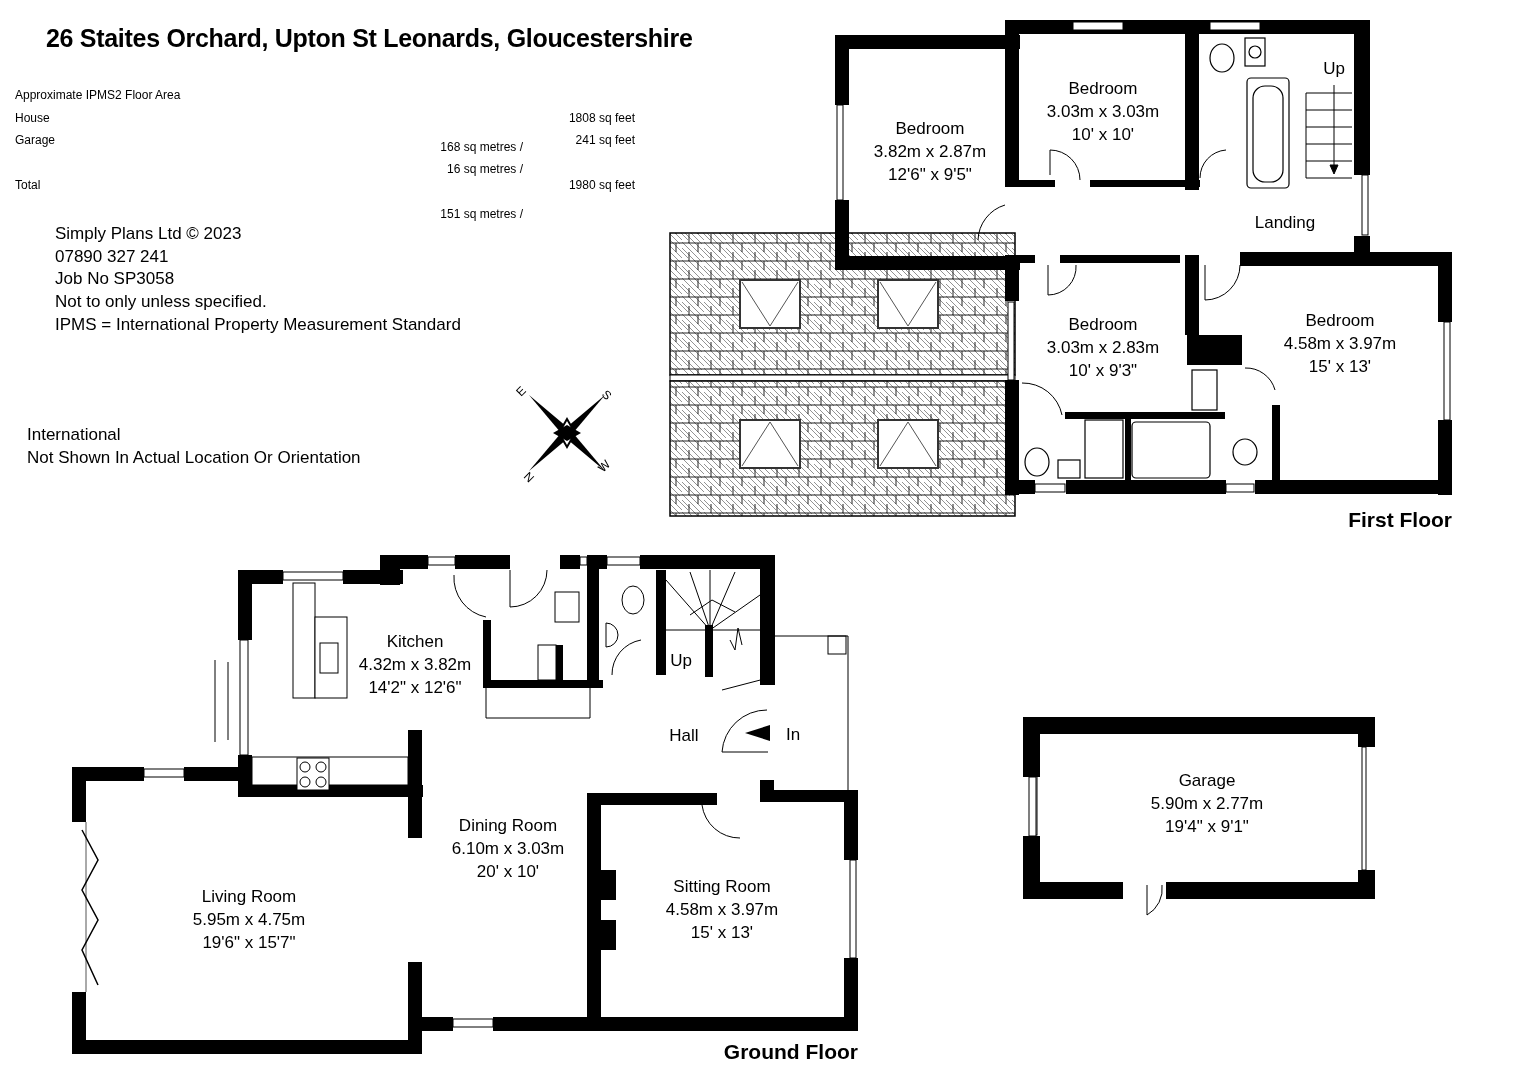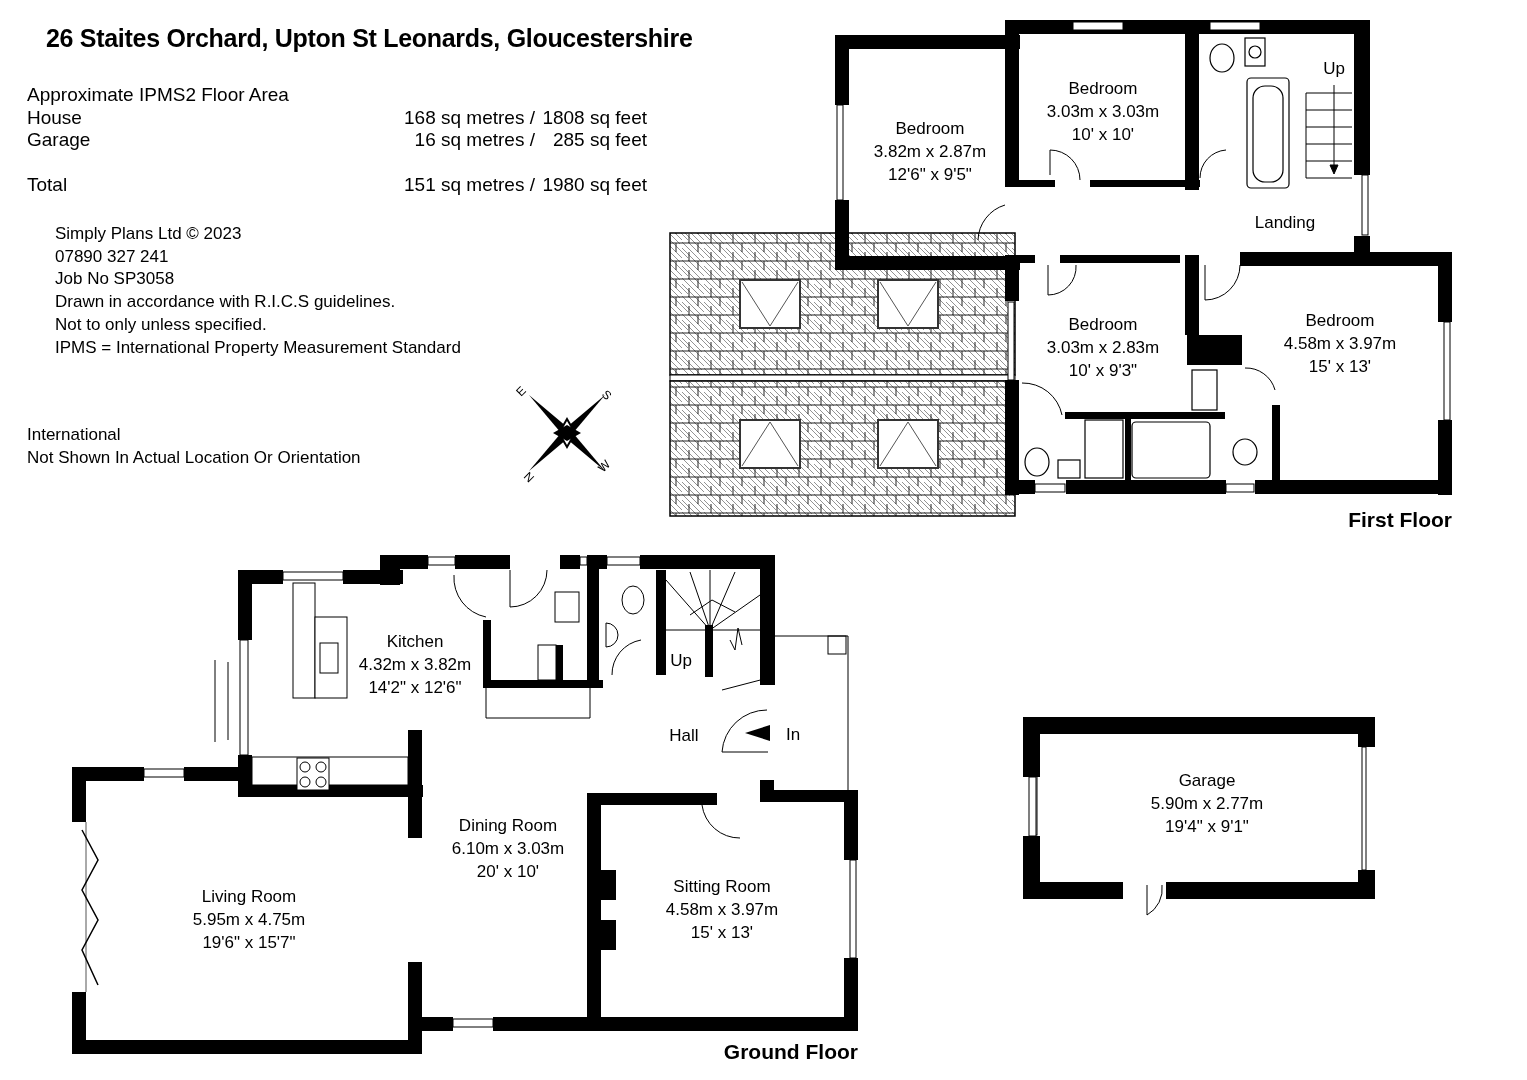--- a/index.html
+++ b/index.html
@@ -1,22 +1,22 @@
 <!DOCTYPE html>
 <html><head>
 <meta charset="utf-8">
 <style>
   html,body{margin:0;padding:0;background:#fff;}
   body{width:1527px;height:1080px;position:relative;overflow:hidden;font-family:"Liberation Sans",sans-serif;color:#000;}
   .title{position:absolute;left:18px;top:24px;font-size:25px;font-weight:bold;letter-spacing:-0.3px;margin-left:28px;}
   .info{position:absolute;left:27px;font-size:17px;line-height:22.7px;}
-  .area-table{position:absolute;left:27px;top:84px;font-size:19px;line-height:22.5px;}
+  .area-table{position:absolute;left:15px;top:84px;font-size:12px;line-height:22.5px;}
   .area-row{position:relative;height:22.5px;width:620px;}
   .area-row .lbl{position:absolute;left:0;}
-  .area-row .m{position:absolute;right:112px;text-align:right;white-space:pre;}
+  .area-row .m{position:absolute;right:112px;text-align:right;white-space:pre;margin-top:29px;}
   .area-row .f{position:absolute;right:0;text-align:center;white-space:pre;}
   .notes{top:223px;margin-left:28px;}
   .outb{top:424px;}
   svg{position:absolute;left:0;top:0;}
   .rl{font-family:"Liberation Sans",sans-serif;font-size:17px;text-anchor:middle;fill:#000;}
   .fl{font-family:"Liberation Sans",sans-serif;font-size:21px;font-weight:bold;fill:#000;}
   .compass-l{font-family:"Liberation Sans",sans-serif;font-size:12px;fill:#000;}
 </style>
 </head>
 <body>
@@ -28,35 +28,34 @@
       <span class="lbl">Approximate IPMS2 Floor Area</span>
     </div>
   <div class="area-row">
     <span class="lbl">House</span>
     <span class="m">168 sq metres /</span>
     <span class="f">1808 sq feet</span>
   </div>
   <div class="area-row">
     <span class="lbl">Garage</span>
     <span class="m">16 sq metres /</span>
-    <span class="f">285 sq feet</span>
+    <span class="f">241 sq feet</span>
   </div>
   <div class="area-row"></div>
   <div class="area-row">
     <span class="lbl">Total</span>
     <span class="m">151 sq metres /</span>
     <span class="f">1980 sq feet</span>
   </div>
 </div>
 
 <div class="info notes">
   <div>Simply Plans Ltd © 2023</div>
   <div>07890 327 241</div>
   <div>Job No SP3058</div>
-  <div>Drawn in accordance with R.I.C.S guidelines.</div>
   <div>Not to only unless specified.</div>
   <div>IPMS = International Property Measurement Standard</div>
 </div>
 
 <div class="info outb">
   <div>International</div>
   <div>Not Shown In Actual Location Or Orientation</div>
 </div>
 
 <svg width="1527" height="1080" viewBox="0 0 1527 1080">

